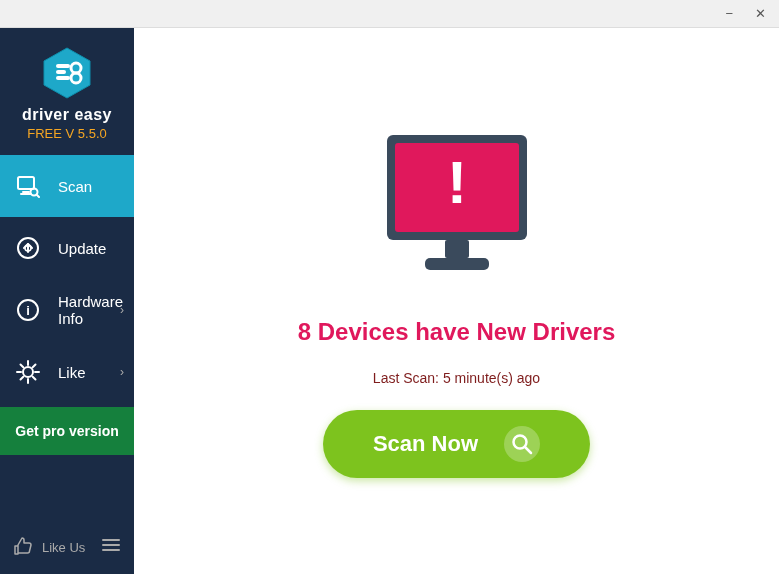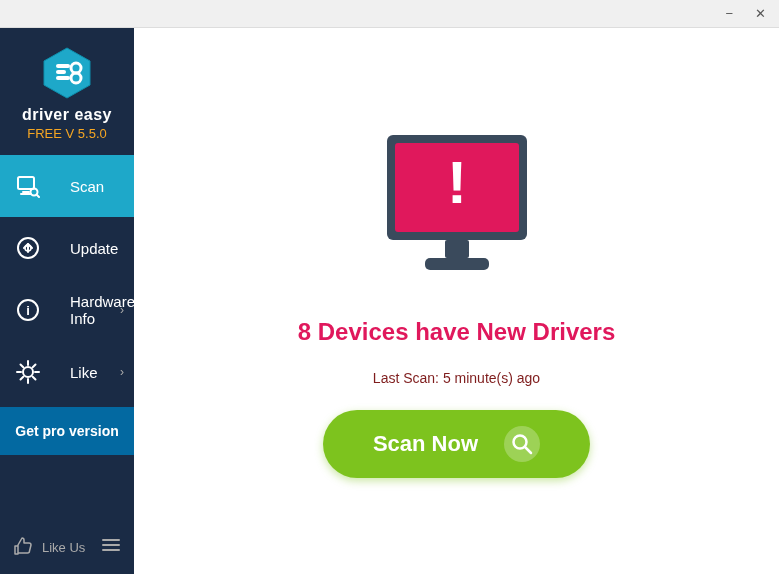--- a/index.html
+++ b/index.html
@@ -78,21 +78,21 @@
 
     .nav-item {
       display: flex;
       align-items: center;
       padding: 0 14px;
       height: 62px;
       color: #fff;
       font-size: 15px;
       cursor: pointer;
       position: relative;
-      gap: 28px;
+      gap: 16px;
     }
 
     .nav-item.active {
       background: #1ea8c9;
     }
 
     .nav-icon {
       width: 28px;
       height: 28px;
       flex-shrink: 0;
@@ -106,21 +106,21 @@
       right: 10px;
       color: #aaa;
       font-size: 12px;
     }
 
     .nav-label {
       flex: 1;
     }
 
     .get-pro-btn {
-      background: #0369a1;
+      background: #15803d;
       color: #fff;
       font-size: 14px;
       font-weight: bold;
       text-align: center;
       padding: 16px 10px;
       cursor: pointer;
       margin-top: 4px;
     }
 
     .sidebar-spacer { flex: 1; }

